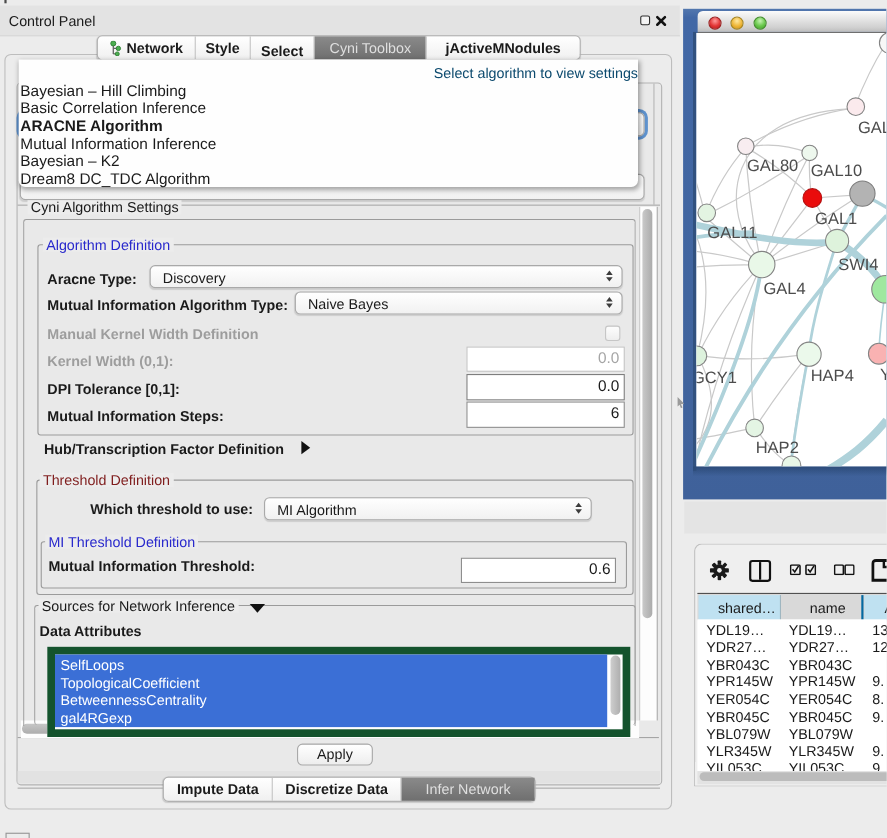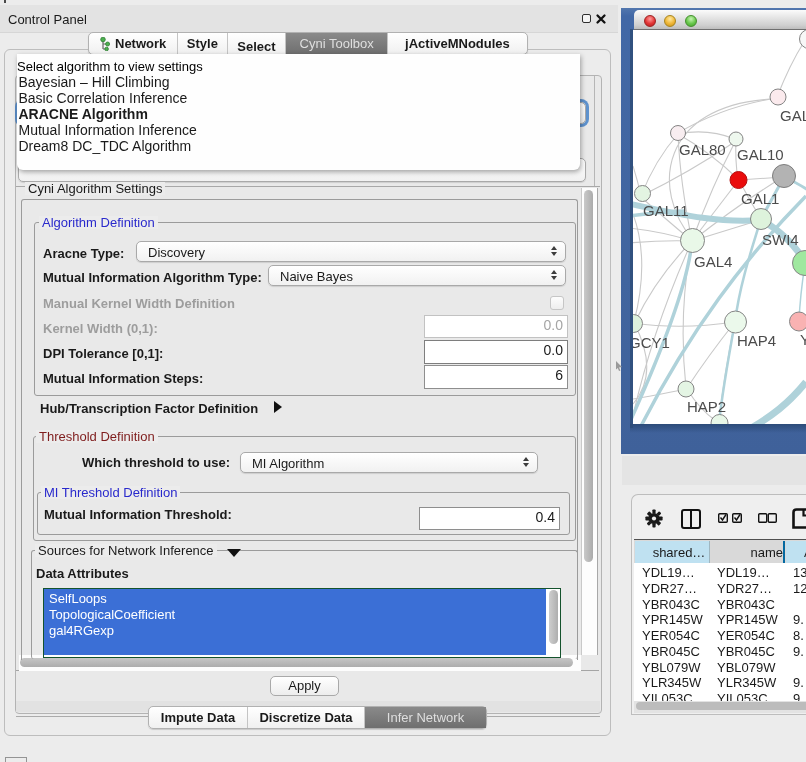--- a/index.html
+++ b/index.html
@@ -103,32 +103,33 @@
   <span class="ctext">MI Algorithm</span>
   <div class="arrows">
       <div class="tri-u"></div>
       <div class="tri-d"></div>
     </div>
 </div>
 
 <div class="fieldset" style="left:37px;top:492px;width:531px;height:41px;"></div>
 <div class="flabel" style="left:41px;top:486px;color:#2929cc;background:#ececec;">MI Threshold Definition</div>
 <div class="abs b" style="left:44px;top:507px;">Mutual Information Threshold:</div>
-<div class="tfield" style="left:419px;top:507px;width:135px;height:20px;border:1px solid #8e8e8e;padding:1px 4px 0 0;">0.4</div>
+<div class="tfield" style="left:419px;top:507px;width:135px;height:20px;border:1px solid #8e8e8e;padding:1px 4px 0 0;">0.6</div>
 
 <div class="fieldset" style="left:31px;top:550px;width:545px;height:108px;border-bottom:none;"></div>
 <div class="flabel" style="left:35px;top:544px;">Sources for Network Inference</div>
 <div class="abs" style="left:227px;top:549px;width:0;height:0;border-left:7.5px solid transparent;border-right:7.5px solid transparent;border-top:8px solid #111;"></div>
 
 <div class="abs b" style="left:36px;top:566px;">Data Attributes</div>
 
-<div class="abs" style="left:43px;top:588px;width:516px;height:68px;border:1px solid #14532d;background:#fff;">
+<div class="abs" style="left:43px;top:588px;width:516px;height:68px;border:7px solid #14532d;background:#fff;">
   <div class="abs" style="left:0;top:0;width:502px;height:66px;background:#3b6fd6;color:#fff;line-height:16px;padding-left:5px;box-sizing:border-box;overflow:hidden;">
     <div style="margin-top:2px;">SelfLoops</div>
     <div>TopologicalCoefficient</div>
+    <div>BetweennessCentrality</div>
     <div>gal4RGexp</div>
   </div>
   <div class="abs" style="left:505px;top:1px;width:9px;height:54px;background:linear-gradient(90deg,#cecece,#aeaeae);border-radius:5px;"></div>
 </div>
 
 <div class="abs" style="left:270px;top:676px;width:67px;height:18px;background:linear-gradient(#ffffff,#ededed);border:1px solid #a9a9a9;border-radius:5px;text-align:center;line-height:18px;">Apply</div>
 
 <div class="abs" style="left:16px;top:701px;width:584px;height:11px;background:#e2e2e2;"></div>
 <div class="abs" style="left:16px;top:716px;width:132px;height:1px;background:#ababab;"></div>
 <div class="abs" style="left:485px;top:716px;width:115px;height:1px;background:#ababab;"></div>
@@ -159,26 +160,27 @@
   <div class="tab" style="width:60px;align-items:flex-end;">
       <span class="b" style="font-weight:600;">Select</span>
     </div>
   <div class="tab tabsel" style="width:104px;">Cyni Toolbox</div>
   <div class="tab" style="width:144px;">
       <span class="b" style="font-weight:600;">jActiveMNodules</span>
     </div>
 </div>
 
 <div class="abs" style="left:17px;top:54px;width:563px;height:116px;background:#fefefe;border-radius:0 0 6px 6px;box-shadow:1px 2px 5px rgba(0,0,0,0.35);">
-  <div class="abs" style="left:0;top:5px;width:100%;text-align:left;color:#000000;">Select algorithm to view settings</div>
+  <div class="abs" style="left:0;top:5px;width:100%;text-align:right;color:#0c4a6e;">Select algorithm to view settings</div>
   <div class="abs" style="left:1.5px;top:20px;line-height:16px;font-size:14px;">
     <div>Bayesian – Hill Climbing</div>
     <div>Basic Correlation Inference</div>
     <div class="b">ARACNE Algorithm</div>
     <div>Mutual Information Inference</div>
+    <div>Bayesian – K2</div>
     <div>Dream8 DC_TDC Algorithm</div>
   </div>
 </div>
 
 <div class="abs" style="left:621px;top:8px;width:185px;height:446px;background:linear-gradient(#5377ae,#4268a6 8px,#41659f 60%,#3f619a);"></div>
 
 <div class="abs" style="left:630px;top:29px;width:3px;height:399px;background:#31517f;"></div>
 <div class="abs" style="left:630px;top:424px;width:176px;height:9px;background:linear-gradient(#2c4b79,rgba(65,101,158,0));"></div>
 
 <div class="abs" style="left:634px;top:10px;width:172px;height:19px;background:linear-gradient(#fbfbfb,#cfcfcf 80%,#bdbdbd);border-bottom:1px solid #6f6f6f;border-top-left-radius:5px;">
@@ -306,21 +308,21 @@
     <rect x="0.7" y="0.7" width="8" height="8.6" fill="none" stroke="#111" stroke-width="1.4" rx="1"></rect>
     <rect x="10.3" y="0.7" width="8" height="8.6" fill="none" stroke="#111" stroke-width="1.4" rx="1"></rect>
   </svg>
   <svg class="abs" style="left:160px;top:13px;" width="25" height="21" viewBox="0 0 25 21">
     <path d="M1.5 19.5 L1.5 4.5 Q1.5 1.5 4.5 1.5 L20 1.5 L20 19.5 Z" fill="none" stroke="#111" stroke-width="2.6"></path>
     <path d="M11.5 2 L11.5 7.5 L20 7.5" fill="none" stroke="#111" stroke-width="2.2"></path>
   </svg>
 
   <div class="abs" style="left:2px;top:44px;width:183px;height:24px;border-top:1.5px solid #505050;background:#d9d9d9;">
     <div class="abs" style="left:1px;top:0.5px;width:74px;height:23px;background:#bfe1f1;border-right:1px solid #9fb6c0;text-align:center;line-height:23px;text-indent:14px;">shared…</div>
-    <div class="abs" style="left:76px;top:0.5px;width:73px;height:23px;border-right:2px solid #0369a1;text-align:right;line-height:23px;text-indent:12px;">name</div>
+    <div class="abs" style="left:76px;top:0.5px;width:73px;height:23px;border-right:2px solid #0369a1;text-align:center;line-height:23px;text-indent:12px;">name</div>
     <div class="abs" style="left:152px;top:0.5px;width:31px;height:23px;background:#bfe1f1;line-height:23px;padding-left:18px;">A</div>
   </div>
 
   <div class="abs" style="left:2px;top:68px;width:183px;height:138px;background:#fff;overflow:hidden;line-height:15.75px;padding-top:2px;box-sizing:border-box;">
     <div style="display:flex;">
         <span style="width:67px;padding-left:8px;">YDL19…</span>
         <span style="width:67px;padding-left:8px;">YDL19…</span>
         <span style="padding-left:9px;">13</span>
       </div>
     <div style="display:flex;">

